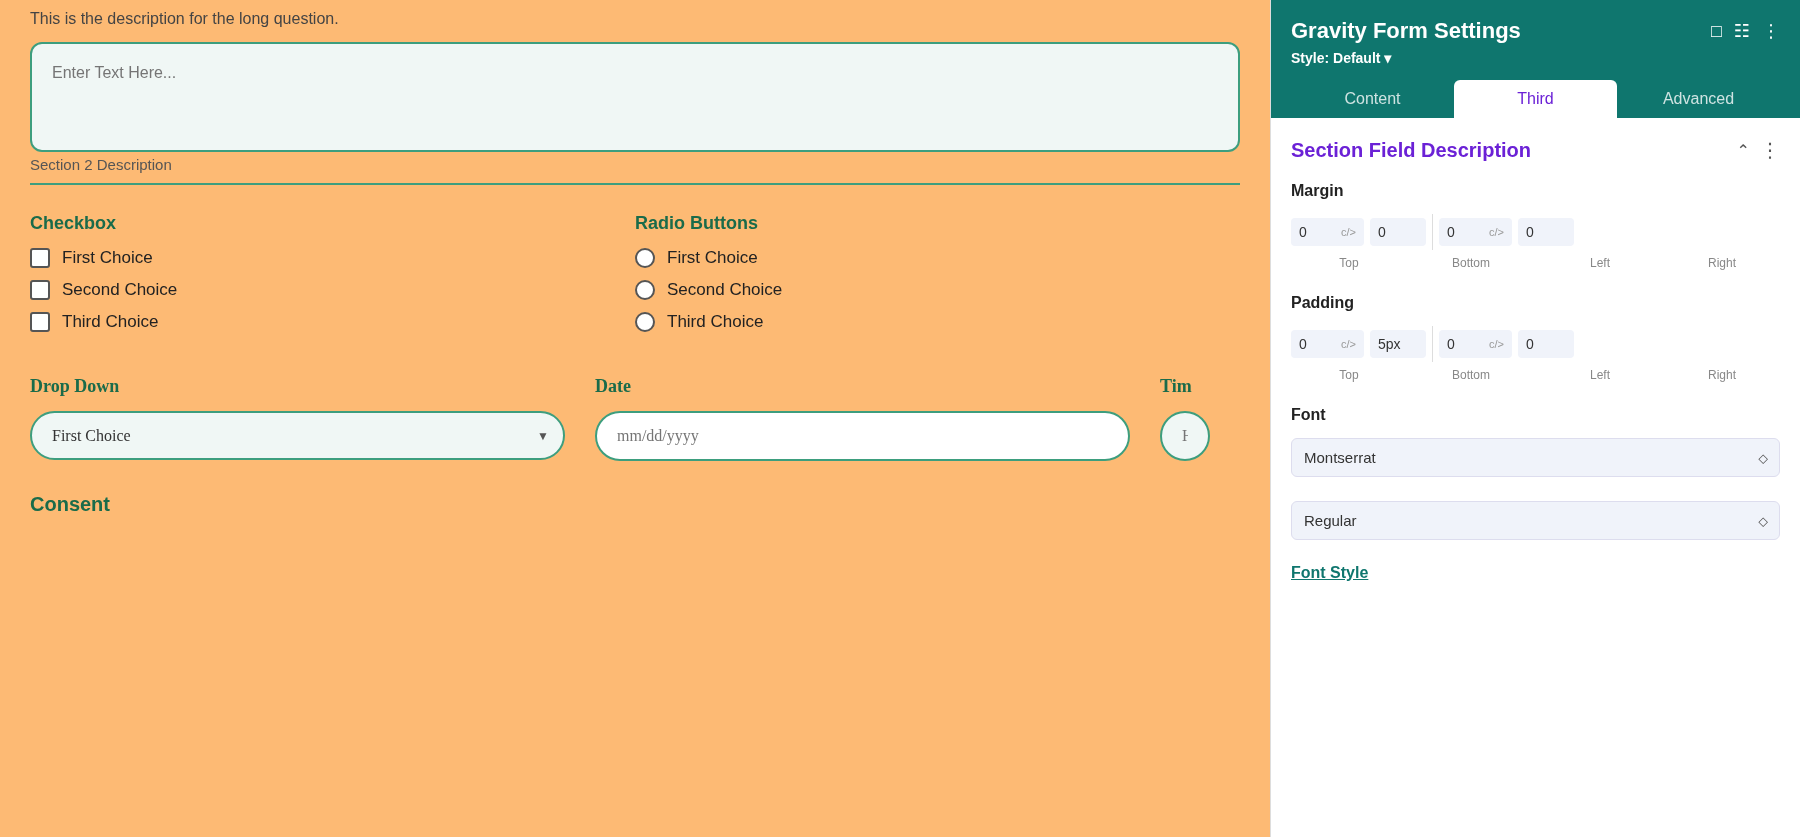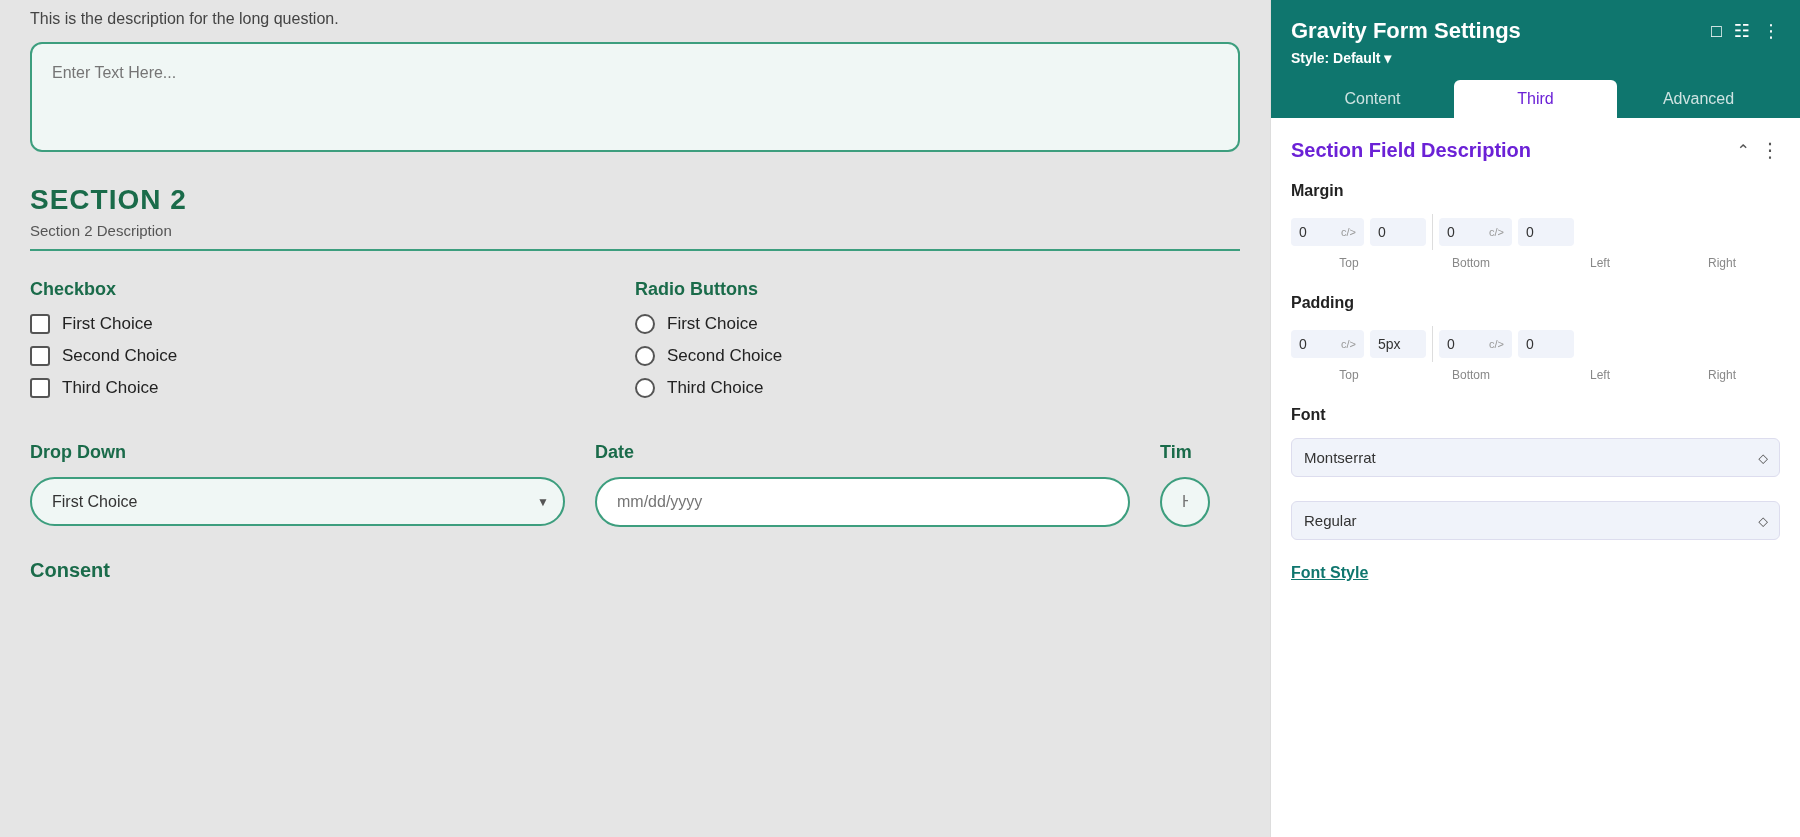--- a/index.html
+++ b/index.html
@@ -9,21 +9,21 @@
       display: flex;
       width: 1800px;
       min-height: 837px;
       overflow: hidden;
     }
 
     
     .left-panel {
       flex: 1;
       padding: 0 30px 30px 30px;
-      background: #e5e5e5;
+      background: #fdba74;
       overflow: hidden;
       position: relative;
     }
 
     .description-text {
       font-size: 16px;
       color: #444;
       margin-bottom: 14px;
       padding-top: 10px;
     }
@@ -123,20 +123,21 @@
     .fields-row-2 {
       display: flex;
       gap: 0;
       margin-top: 32px;
       align-items: flex-start;
     }
 
     .field-group-bottom {
       flex: 1;
       padding-right: 30px;
+      font-family: Liberation Serif, serif;
     }
 
     .select-field {
       width: 100%;
       border: 2px solid #3d9e7e;
       border-radius: 30px;
       padding: 14px 20px;
       font-size: 16px;
       color: #333;
       background: #f0f7f5;
@@ -384,21 +385,20 @@
     }
   </style>
 </head>
 <body>
 
 <div class="left-panel">
   <p class="description-text">This is the description for the long question.</p>
 
   <textarea class="textarea-field" placeholder="Enter Text Here..." style=""></textarea>
 
-  <h2 class="section-title">SECTION 2</h2>
   <p class="section-desc">Section 2 Description</p>
 
   <div class="fields-row">
 
     <div class="field-group">
       <div class="field-label">Checkbox</div>
       <label class="checkbox-item">
         <input type="checkbox" style="">
         <span>First Choice</span>
       </label>

